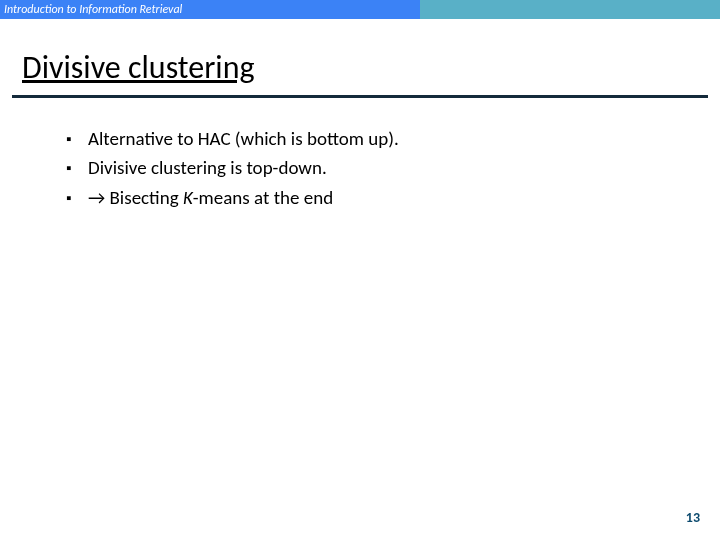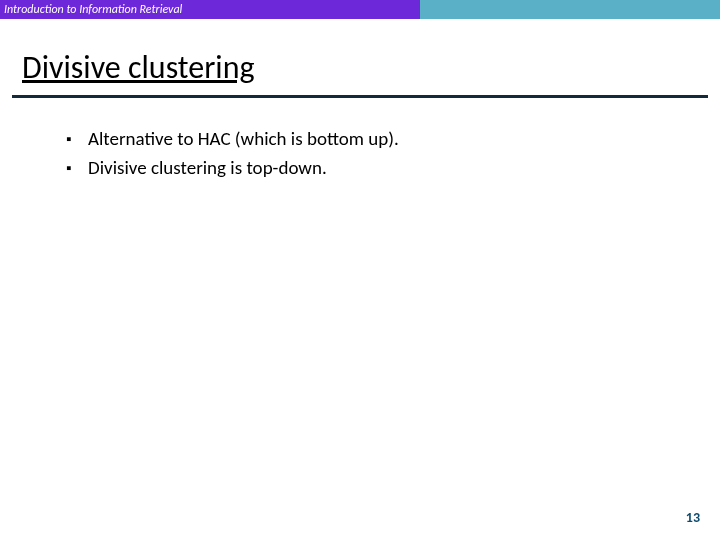--- a/index.html
+++ b/index.html
@@ -13,21 +13,21 @@
     overflow:hidden;
   }
   .top-bar {
     width:100%;
     height:19px;
     display:flex;
   }
   .top-bar-dark {
     flex:0 0 420px;
     height:19px;
-    background:#6d28d9;
+    background:#3b82f6;
     display:flex;
     align-items:center;
     padding-left:4px;
   }
   .course-title {
     color:#ffffff;
     font-style:italic;
     font-size:12px;
     line-height:19px;
     white-space:nowrap;
@@ -116,16 +116,19 @@
 
 <div class="title-wrap">
   <div class="slide-title">Divisive clustering</div>
 </div>
 <div class="rule"></div>
 
 <div class="content">
   <ul class="bullets">
     <li><span>Alternative to HAC (which is bottom up).</span></li>
     <li><span>Divisive clustering is top-down.</span></li>
+    <li>
+      <span>→ </span><span>Bisecting </span><span class="ital">K</span><span>-means at the end</span>
+    </li>
   </ul>
 </div>
 
 <div class="page-num">13</div>
 
 </body></html>

